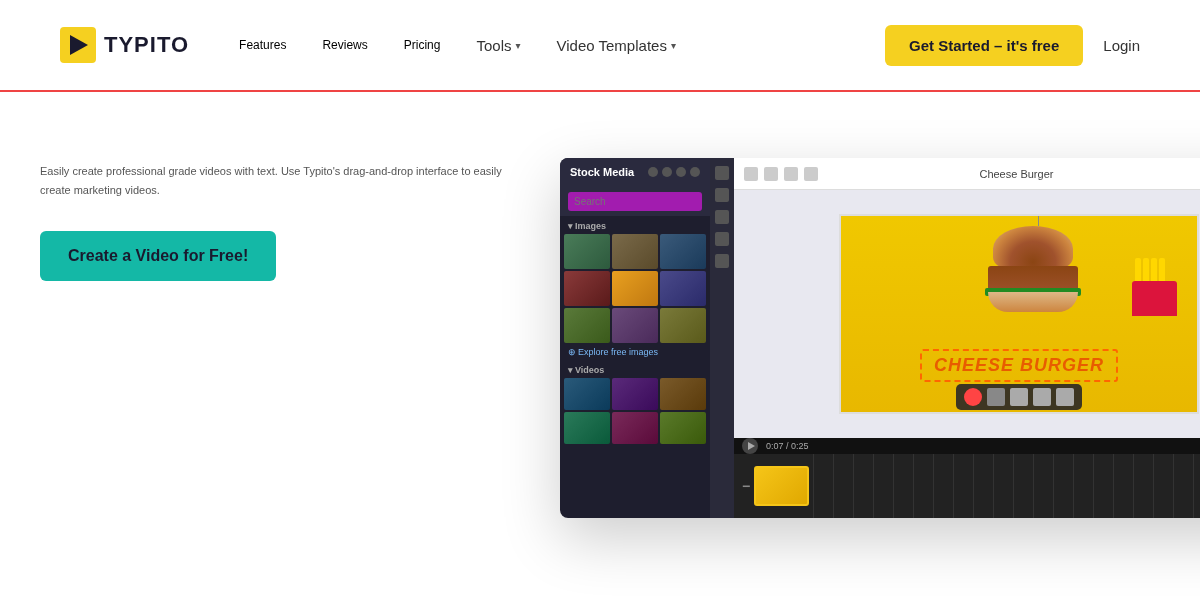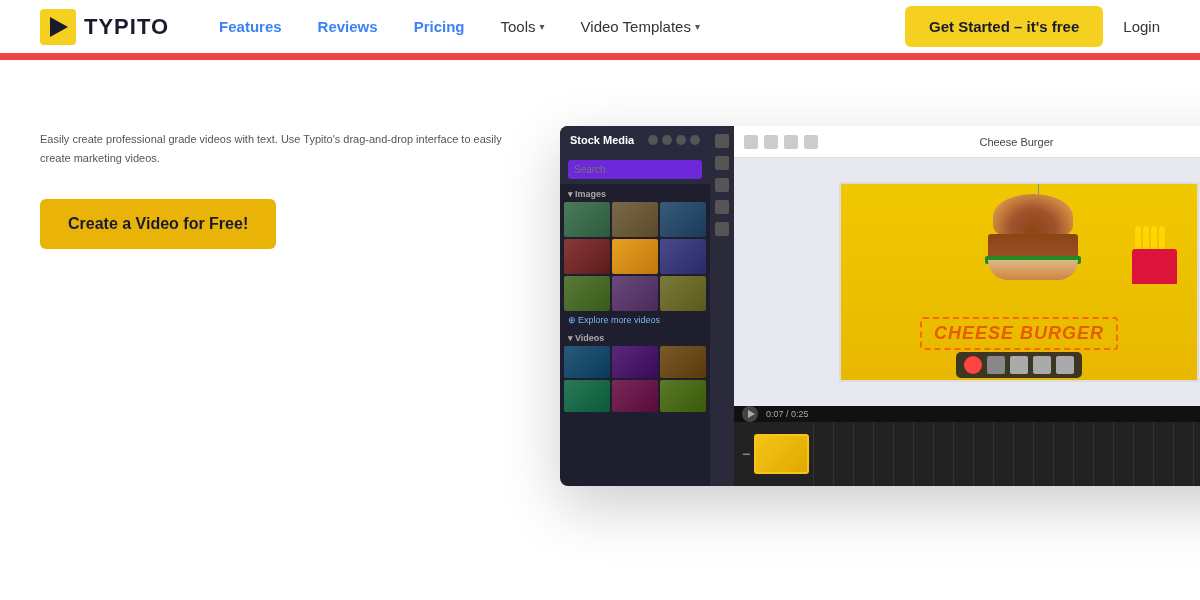--- a/index.html
+++ b/index.html
@@ -2,23 +2,23 @@
 <html><head>
   <meta charset="utf-8">
   <style>
     * { margin: 0; padding: 0; box-sizing: border-box; }
     body { font-family: -apple-system, BlinkMacSystemFont, 'Segoe UI', sans-serif; background: #fff; width: 1200px; height: 600px; overflow: hidden; }
 
     
     header {
       display: flex;
       align-items: center;
-      padding: 0 40px;
-      height: 60px;
-      border-bottom: 7px solid #ef4444;
+      padding: 0 60px;
+      height: 92px;
+      border-bottom: 2px solid #ef4444;
     }
     .logo {
       display: flex;
       align-items: center;
       gap: 8px;
       margin-right: 50px;
       text-decoration: none;
     }
     .logo-icon {
       width: 36px;
@@ -31,23 +31,23 @@
       letter-spacing: 1px;
     }
     nav {
       display: flex;
       align-items: center;
       gap: 36px;
       flex: 1;
     }
     nav a {
       text-decoration: none;
-      color: #3b82f6;
-      font-size: 15px;
-      font-weight: 700;
+      color: #000000;
+      font-size: 12px;
+      font-weight: 400;
     }
     .dropdown {
       display: flex;
       align-items: center;
       gap: 4px;
       cursor: pointer;
       color: #333;
       font-size: 15px;
       font-weight: 500;
     }
@@ -99,21 +99,21 @@
       line-height: 1.15;
       margin-bottom: 20px;
     }
     .hero-desc {
       font-size: 11px;
       color: #555;
       line-height: 1.7;
       margin-bottom: 32px;
     }
     .btn-cta {
-      background: #eab308;
+      background: #14b8a6;
       color: #1a1a2e;
       border: none;
       padding: 16px 28px;
       border-radius: 6px;
       font-size: 16px;
       font-weight: 600;
       cursor: pointer;
     }
 
     
@@ -573,35 +573,35 @@
         <div class="panel-header">
           <span class="panel-title">Stock Media</span>
           <div class="panel-icons">
             <span class="panel-icon-dot"></span>
             <span class="panel-icon-dot"></span>
             <span class="panel-icon-dot"></span>
             <span class="panel-icon-dot"></span>
           </div>
         </div>
         <div class="panel-search">
-          <input type="text" style="width: 100%; background: #6d28d9; border: none; border-radius: 3px; padding: 4px 6px; color: rgb(204, 204, 204); font-size: 10px;" placeholder="Search">
+          <input type="text" style="width: 100%; background: #a21caf; border: none; border-radius: 3px; padding: 4px 6px; color: rgb(204, 204, 204); font-size: 10px;" placeholder="Search">
         </div>
         <div class="section-label">▾ Images</div>
         <div class="image-grid">
           <div class="img-thumb img-thumb-1"></div>
           <div class="img-thumb img-thumb-2"></div>
           <div class="img-thumb img-thumb-3"></div>
           <div class="img-thumb img-thumb-4"></div>
           <div class="img-thumb img-thumb-5"></div>
           <div class="img-thumb img-thumb-6"></div>
           <div class="img-thumb img-thumb-7"></div>
           <div class="img-thumb img-thumb-8"></div>
           <div class="img-thumb img-thumb-9"></div>
         </div>
-        <div class="explore-link">⊕ Explore more videos</div>
+        <div class="explore-link">⊕ Explore free images</div>
         <div class="video-section-label">▾ Videos</div>
         <div class="video-grid">
           <div class="vid-thumb vid-thumb-1"></div>
           <div class="vid-thumb vid-thumb-2"></div>
           <div class="vid-thumb vid-thumb-3"></div>
           <div class="vid-thumb vid-thumb-4"></div>
           <div class="vid-thumb vid-thumb-5"></div>
           <div class="vid-thumb vid-thumb-6"></div>
         </div>
       </div>

